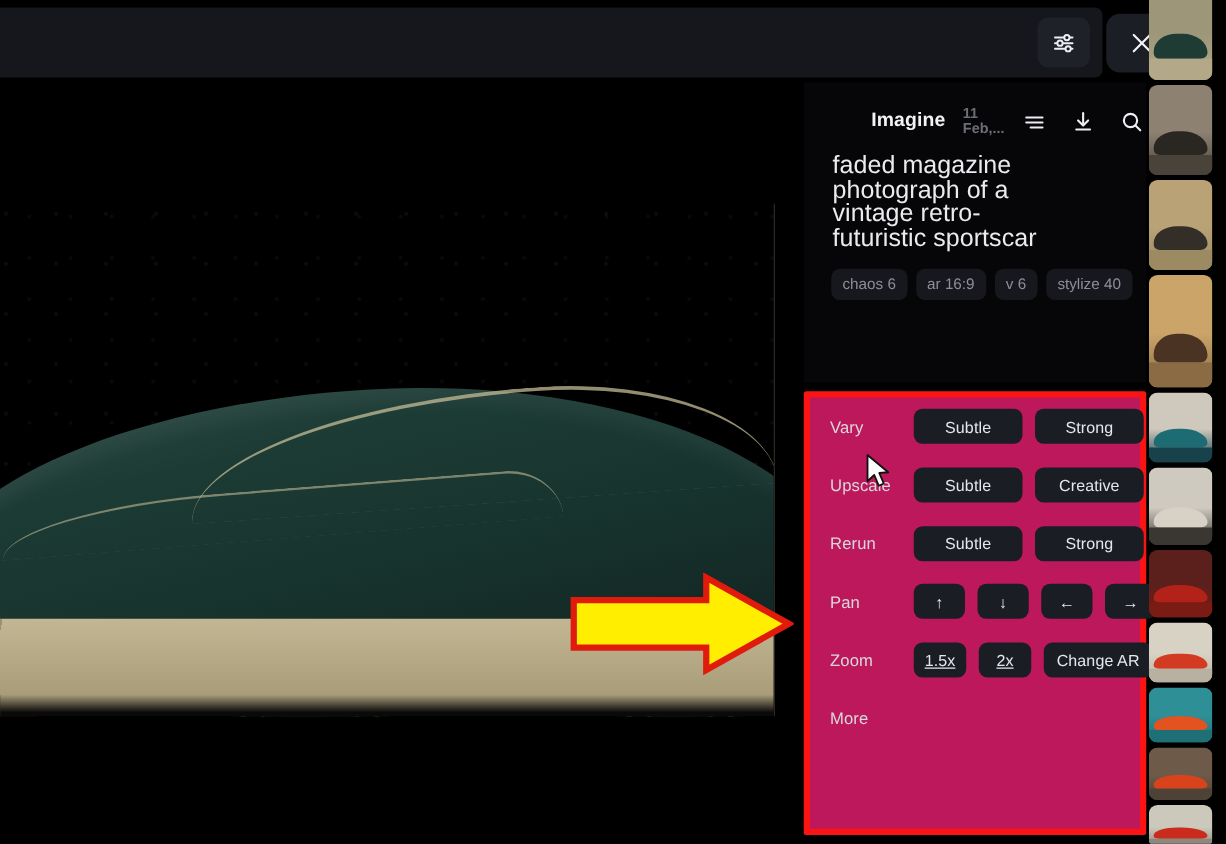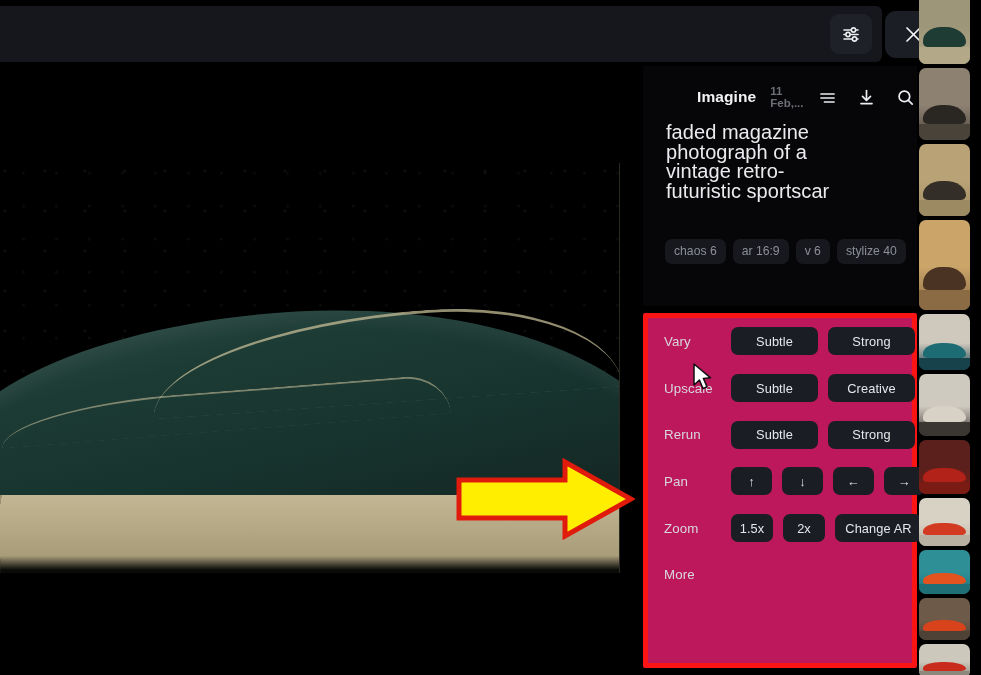--- a/index.html
+++ b/index.html
@@ -203,21 +203,20 @@
     display: flex; gap: 7px;
     padding: 14px 0 0 22px;
   }
   .tag {
     background: #16181d;
     color: #8d8f98;
     font-size: 12.2px;
     padding: 5px 9px 6px;
     border-radius: 7px;
     white-space: nowrap;
-    margin-top: 24px;
   }
 
   
   .action-panel {
     position: absolute;
     left: 643px; top: 313px;
     width: 274px; height: 355px;
     background: #be185d;
     border: 5px solid #fa1414;
     border-radius: 2px;
@@ -240,21 +239,21 @@
     background: #1a1d24;
     color: #e6e7eb;
     font-size: 12.8px;
     height: 28px;
     border-radius: 7px;
     display: flex; align-items: center; justify-content: center;
     letter-spacing: .1px;
   }
   .abtn.wide { width: 87px; }
   .abtn.arrow { width: 41px; }
-  .abtn.sm { width: 42px; }
+  .abtn.sm { width: 42px; text-decoration: underline; }
   .abtn.md { width: 87px; }
 
   
   .rail {
     position: absolute;
     left: 919px; top: 0;
     width: 51px; height: 675px;
     overflow: hidden;
   }
   .thumb {

